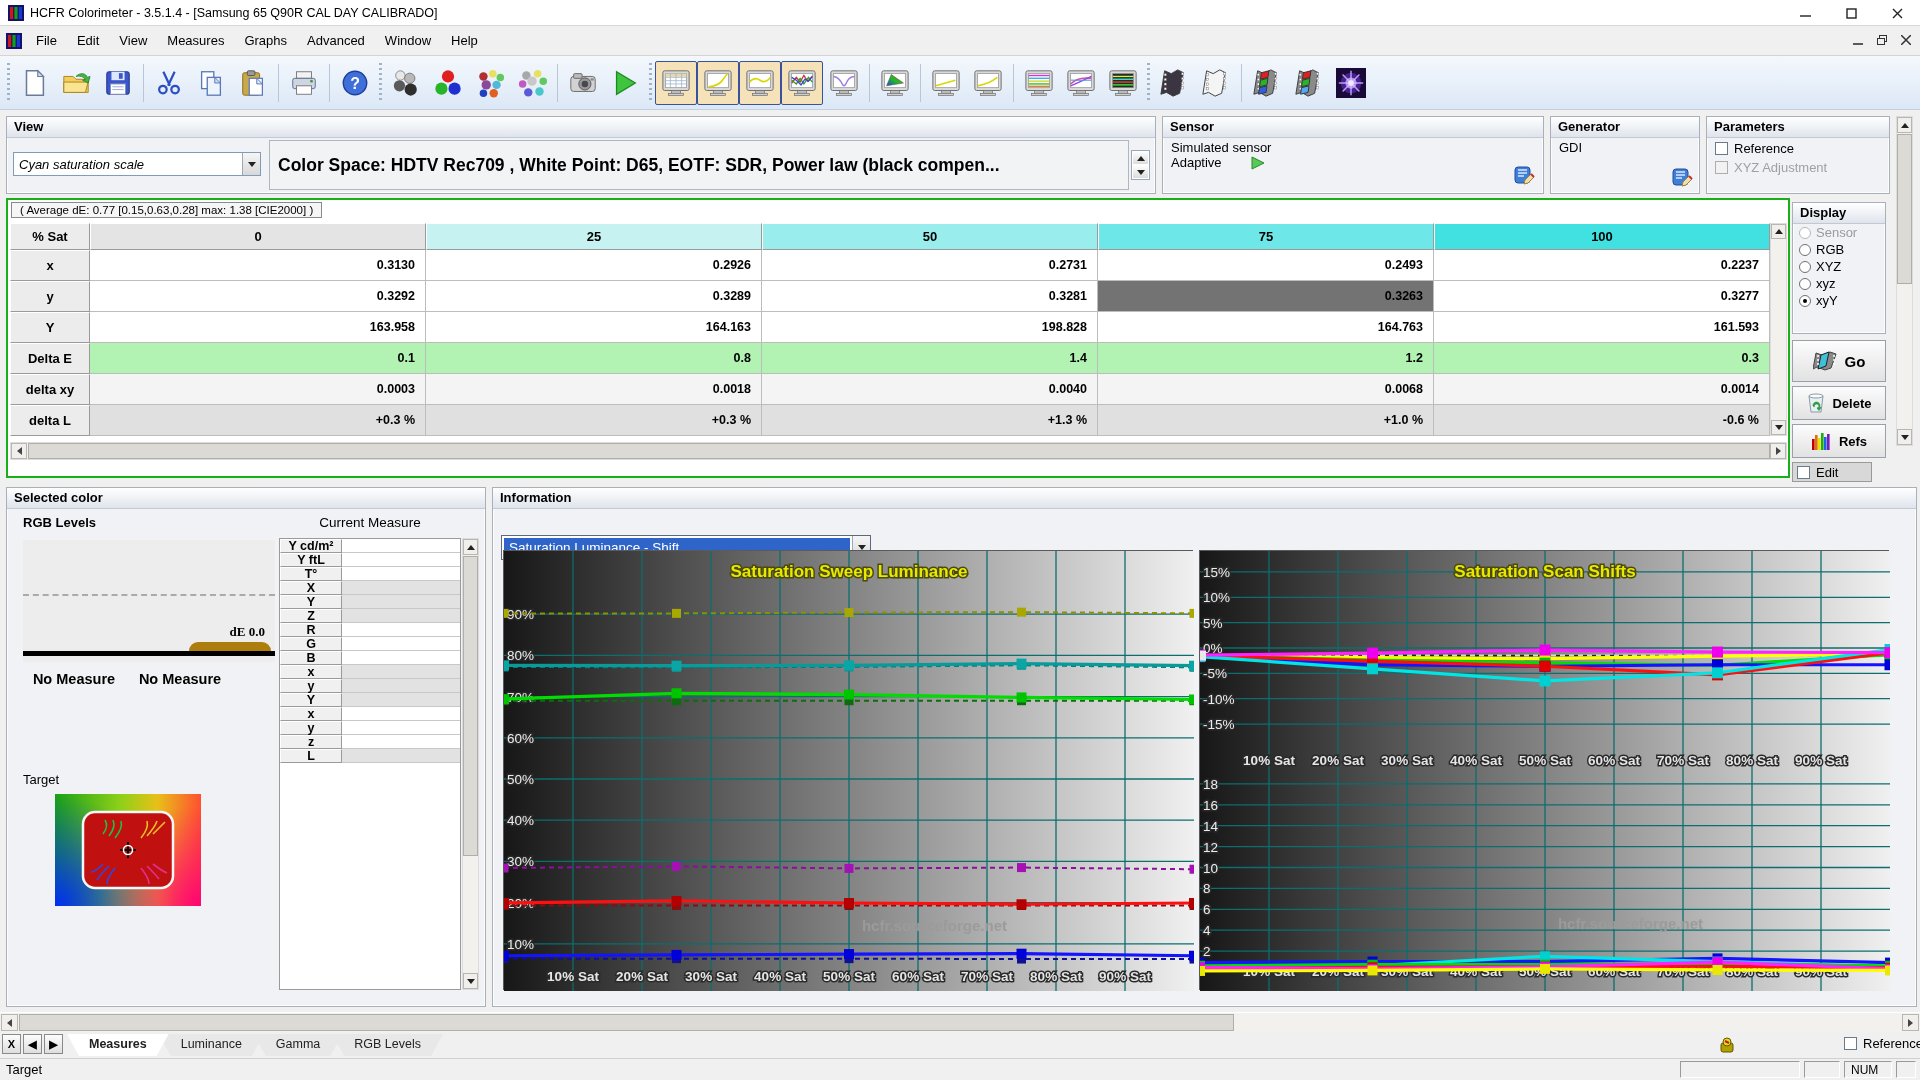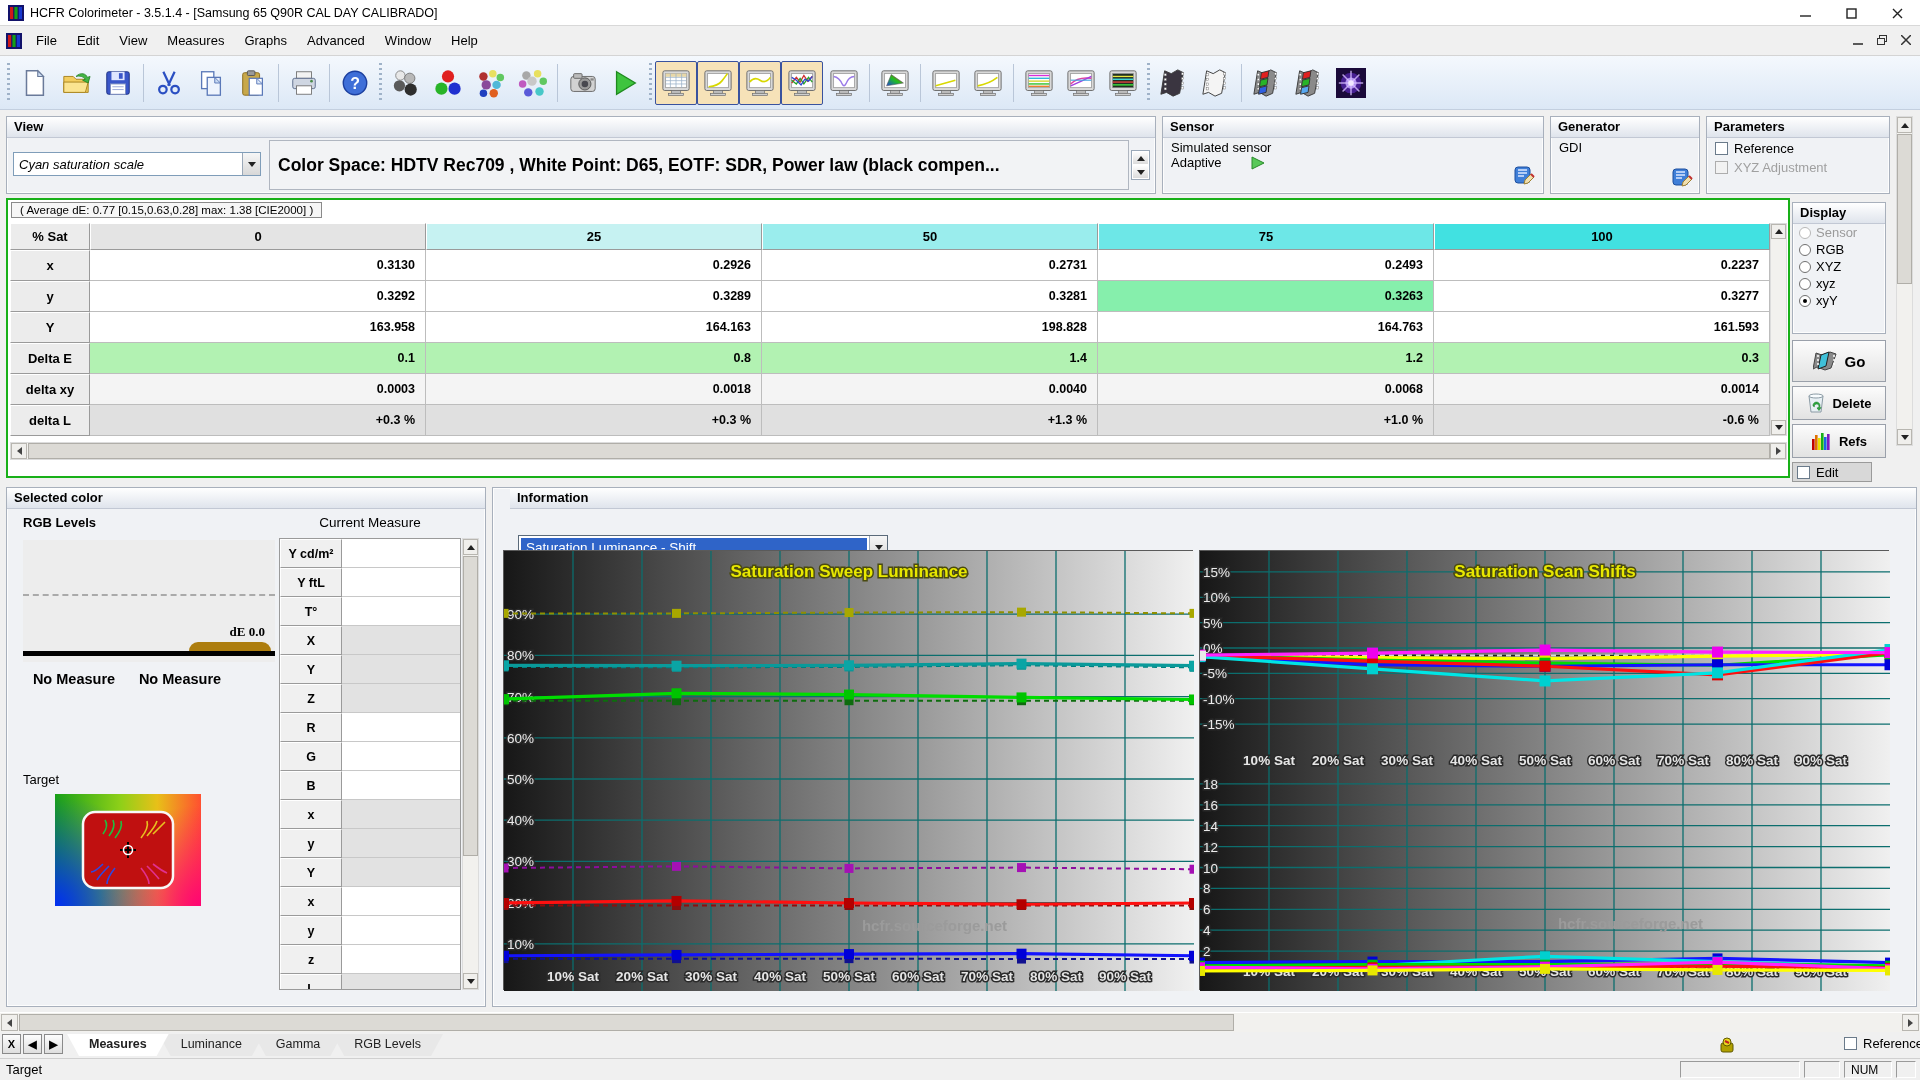--- a/index.html
+++ b/index.html
@@ -86,28 +86,28 @@
   #rgb-graph .mound { position:absolute; right:4px; bottom:11px; width:82px; height:9px; background:#ad7d0e;
     border-radius:12px 12px 0 0; }
   #rgb-graph .de { position:absolute; right:10px; bottom:22px; font-weight:bold; font-size:13px; font-family:"Liberation Serif",serif; }
   .nomeasure { position:absolute; top:182px; width:110px; text-align:center; font-weight:bold; font-size:14.5px; line-height:1.25; }
   #target-img { position:absolute; left:48px; top:306px; width:146px; height:112px;
     background: radial-gradient(circle at 100% 100%, rgba(255,0,120,.95) 0%, rgba(255,0,120,0) 55%),
                 radial-gradient(circle at 0% 100%, rgba(0,40,255,.95) 0%, rgba(0,40,255,0) 60%),
                 linear-gradient(to right, #18a018, #8fd018 45%, #e8c018 70%, #ff5030);
   }
   #cm-table { position:absolute; left:272px; top:50px; width:182px; height:452px; overflow:hidden; border:1px solid #9a9a9a; background:#fff; }
-  .cmrow { display:flex; height:29px; }
+  .cmrow { display:flex; height:14px; }
   .cmlabel { width:62px; background:#f0f0f0; border:1px solid; border-color:#ffffff #9a9a9a #9a9a9a #ffffff;
     display:flex; align-items:center; justify-content:center; font-weight:bold; font-size:12.5px; }
   .cmval { flex:1; border-bottom:1px solid #c8c8c8; }
   .cmval.gray { background:#e2e2e2; }
 
   
-  #infobox { left:492px; top:487px; width:1425px; height:520px;padding-left:17px; }
+  #infobox { left:492px; top:487px; width:1425px; height:520px; }
   .chart-wrap { position:absolute; top:62px; width:690px; height:440px; border:1px solid #5a5a5a; }
 
   
   #hscroll-main { left:0; top:1012px; width:1920px; height:20px; background:#f2f1ee; border-top:1px solid #fff; }
   #tabbar { left:0; top:1032px; width:1920px; height:26px; background:#f0f0f0; display:flex; align-items:flex-start; padding-top:2px; }
   .tabnav { width:19px; height:20px; margin-left:2px; background:linear-gradient(#fdfdfd,#dedede); border:1px solid #8a8a8a;
     display:flex; align-items:center; justify-content:center; font-weight:bold; font-size:11px; }
   .sheet-tab { height:22px; padding:3px 22px 0 22px; margin-left:-10px; background:#e8e8e8; color:#222;
     clip-path:polygon(0 0, 100% 0, calc(100% - 12px) 100%, 12px 100%); font-size:12.5px;
     filter:drop-shadow(0 0 1px #909090); }
@@ -600,21 +600,21 @@
         <div class="mcell mval" style="background: rgb(255, 255, 255);">0.2926</div>
         <div class="mcell mval" style="background: rgb(255, 255, 255);">0.2731</div>
         <div class="mcell mval" style="background: rgb(255, 255, 255);">0.2493</div>
         <div class="mcell mval" style="background: rgb(255, 255, 255);">0.2237</div>
       </div>
       <div class="mrow">
         <div class="mcell mlabel">y</div>
         <div class="mcell mval" style="background: rgb(255, 255, 255);">0.3292</div>
         <div class="mcell mval" style="background: rgb(255, 255, 255);">0.3289</div>
         <div class="mcell mval" style="background: rgb(255, 255, 255);">0.3281</div>
-        <div class="mcell mval" style="background: #86efac;">0.3263</div>
+        <div class="mcell mval" style="background: #737373;">0.3263</div>
         <div class="mcell mval" style="background: rgb(255, 255, 255);">0.3277</div>
       </div>
       <div class="mrow">
         <div class="mcell mlabel">Y</div>
         <div class="mcell mval" style="background: rgb(255, 255, 255);">163.958</div>
         <div class="mcell mval" style="background: rgb(255, 255, 255);">164.163</div>
         <div class="mcell mval" style="background: rgb(255, 255, 255);">198.828</div>
         <div class="mcell mval" style="background: rgb(255, 255, 255);">164.763</div>
         <div class="mcell mval" style="background: rgb(255, 255, 255);">161.593</div>
       </div>

